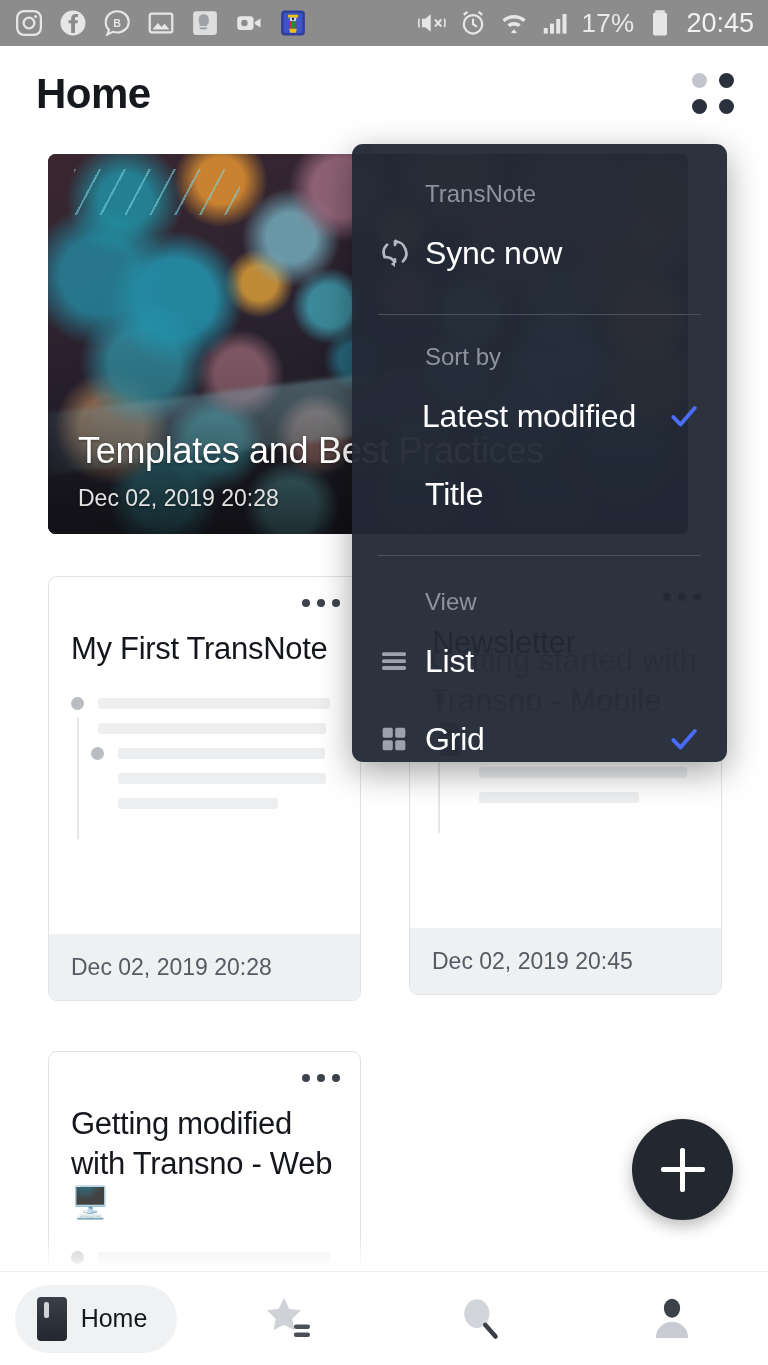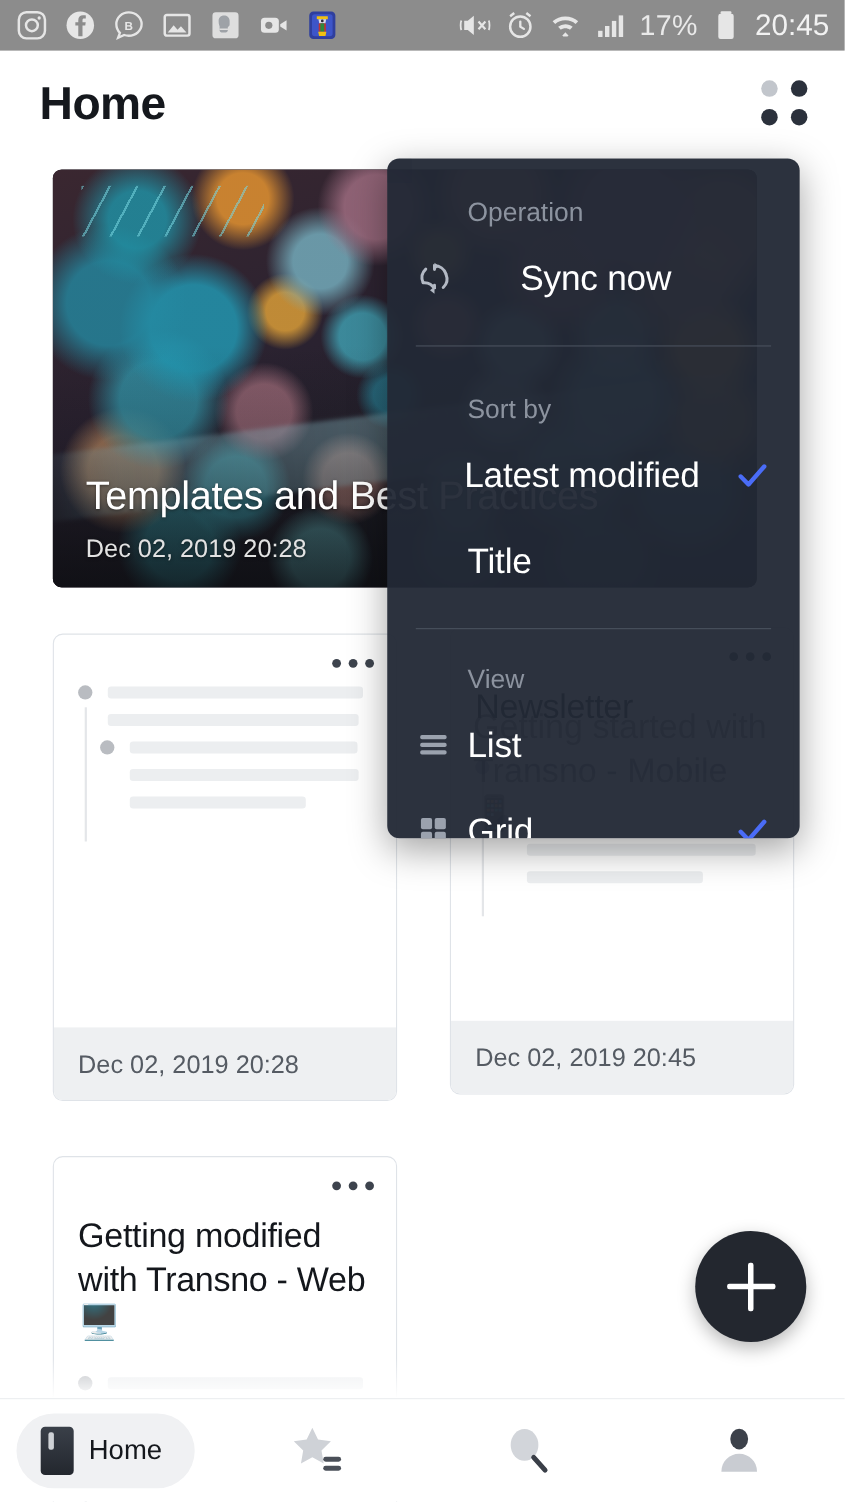--- a/index.html
+++ b/index.html
@@ -308,20 +308,21 @@
     </div>
   </div>
 
   <div id="card1" class="card">
     <div class="body">
       <div class="dots">
         <span></span>
         <span></span>
         <span></span>
       </div>
+      <div class="card-title">My First TransNote</div>
       <div class="skeleton">
         <div class="sk-vline"></div>
         <div class="sk-row">
             <div class="sk-dot"></div>
             <div class="sk-bar" style="width:232px;margin-left:14px;"></div>
           </div>
         <div class="sk-row">
             <div class="sk-bar" style="width:228px;margin-left:27px;"></div>
           </div>
         <div class="sk-row">
@@ -403,39 +404,39 @@
 </div>
 
 <div id="fab">
   <span class="p1"></span>
   <span class="p2"></span>
 </div>
 
 <div id="menu">
   <div class="corner-clear"></div>
 
-  <div class="m-label" style="margin-top:36px;">Operation</div>
-  <div class="m-item" style="margin-top:6px;gap:48px;">
+  <div class="m-label" style="margin-top:36px;">TransNote</div>
+  <div class="m-item" style="margin-top:6px;">
     <div class="m-ico">
       <svg width="34" height="34" viewBox="0 0 24 24">
         <path d="M19.3 9.1A7.6 7.6 0 0012 3.9v2.4" fill="none" stroke="#b3b9c4" stroke-width="1.9" stroke-linecap="round"></path>
         <path d="M12 2.1l2.9 2.2L12 6.5z" fill="#b3b9c4"></path>
         <path d="M19.4 9.5a7.6 7.6 0 01-1.8 8.4" fill="none" stroke="#b3b9c4" stroke-width="1.9" stroke-linecap="round"></path>
         <path d="M4.7 14.9A7.6 7.6 0 0112 18.8v-2.4" fill="none" stroke="#b3b9c4" stroke-width="1.9" stroke-linecap="round"></path>
         <path d="M12 21.9L9.1 19.7 12 17.5z" fill="#b3b9c4"></path>
         <path d="M4.6 14.5a7.6 7.6 0 011.8-8.4" fill="none" stroke="#b3b9c4" stroke-width="1.9" stroke-linecap="round"></path>
       </svg>
     </div>
     <div class="m-text">Sync now</div>
     <div class="m-check"></div>
   </div>
 
   <div class="m-sep" style="margin-top:22px;"></div>
 
-  <div class="m-label" style="margin-top:44px;">Sort by</div>
+  <div class="m-label" style="margin-top:28px;">Sort by</div>
   <div class="m-item" style="margin-top:6px;padding-left:23px;">
     <div class="m-ico"></div>
     <div class="m-text">Latest modified</div>
     <svg class="m-check" viewBox="0 0 24 24">
       <path d="M4.5 12.8l5 5.2L19.6 6.4" fill="none" stroke="#4a6cf7" stroke-width="2.8" stroke-linecap="round" stroke-linejoin="round"></path>
     </svg>
   </div>
   <div class="m-item">
     <div class="m-ico"></div>
     <div class="m-text">Title</div>

